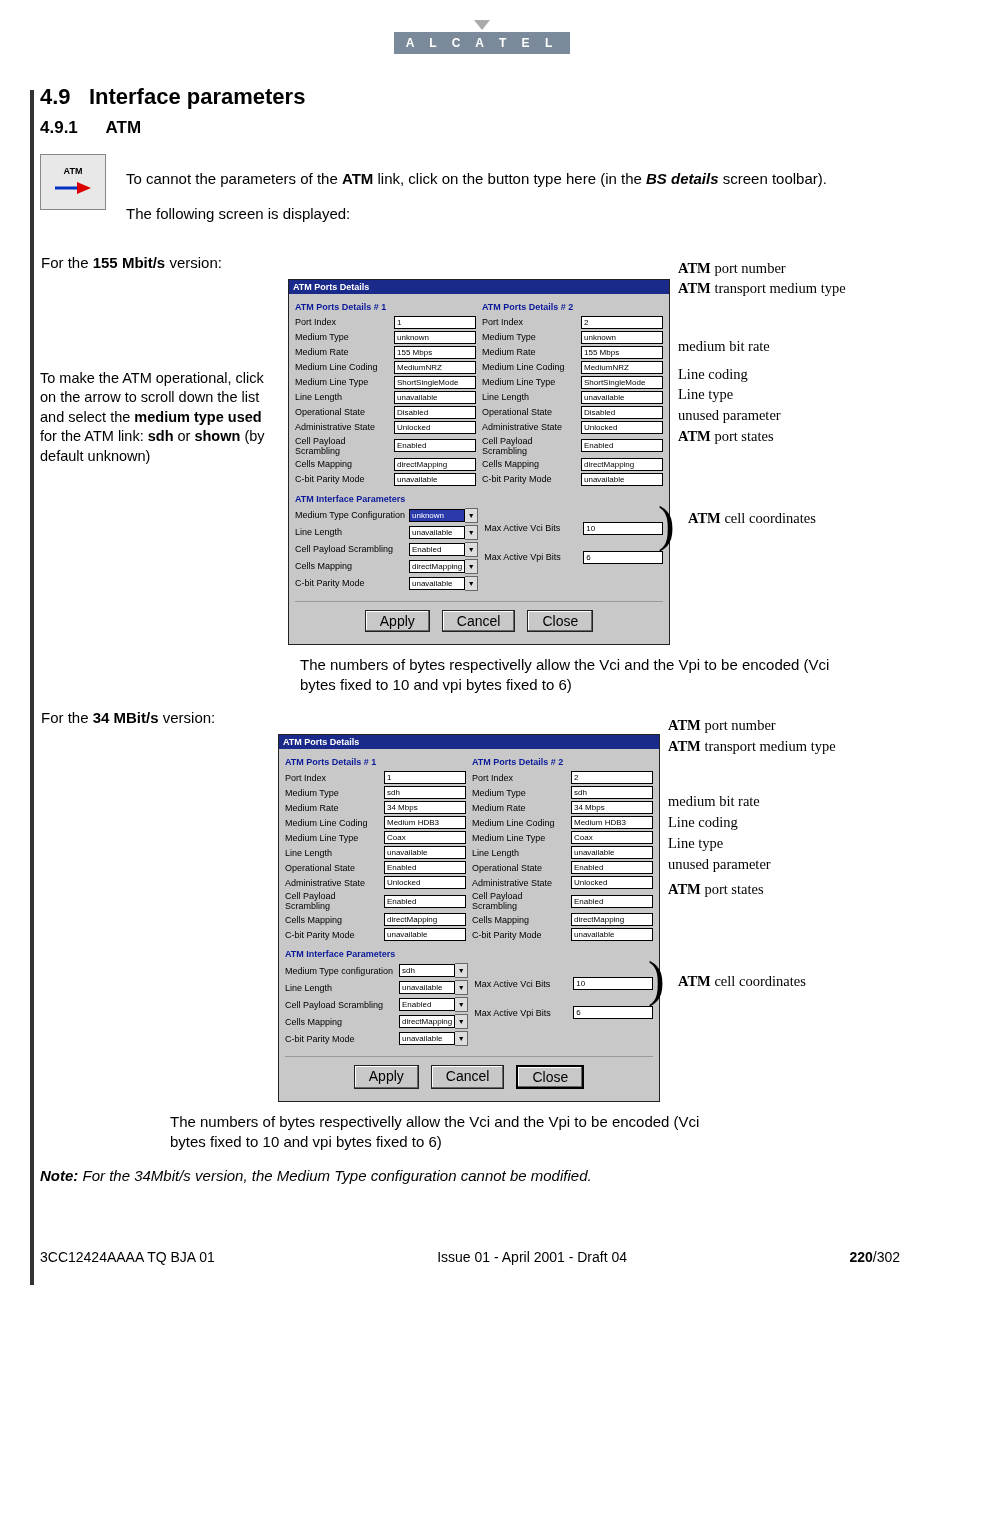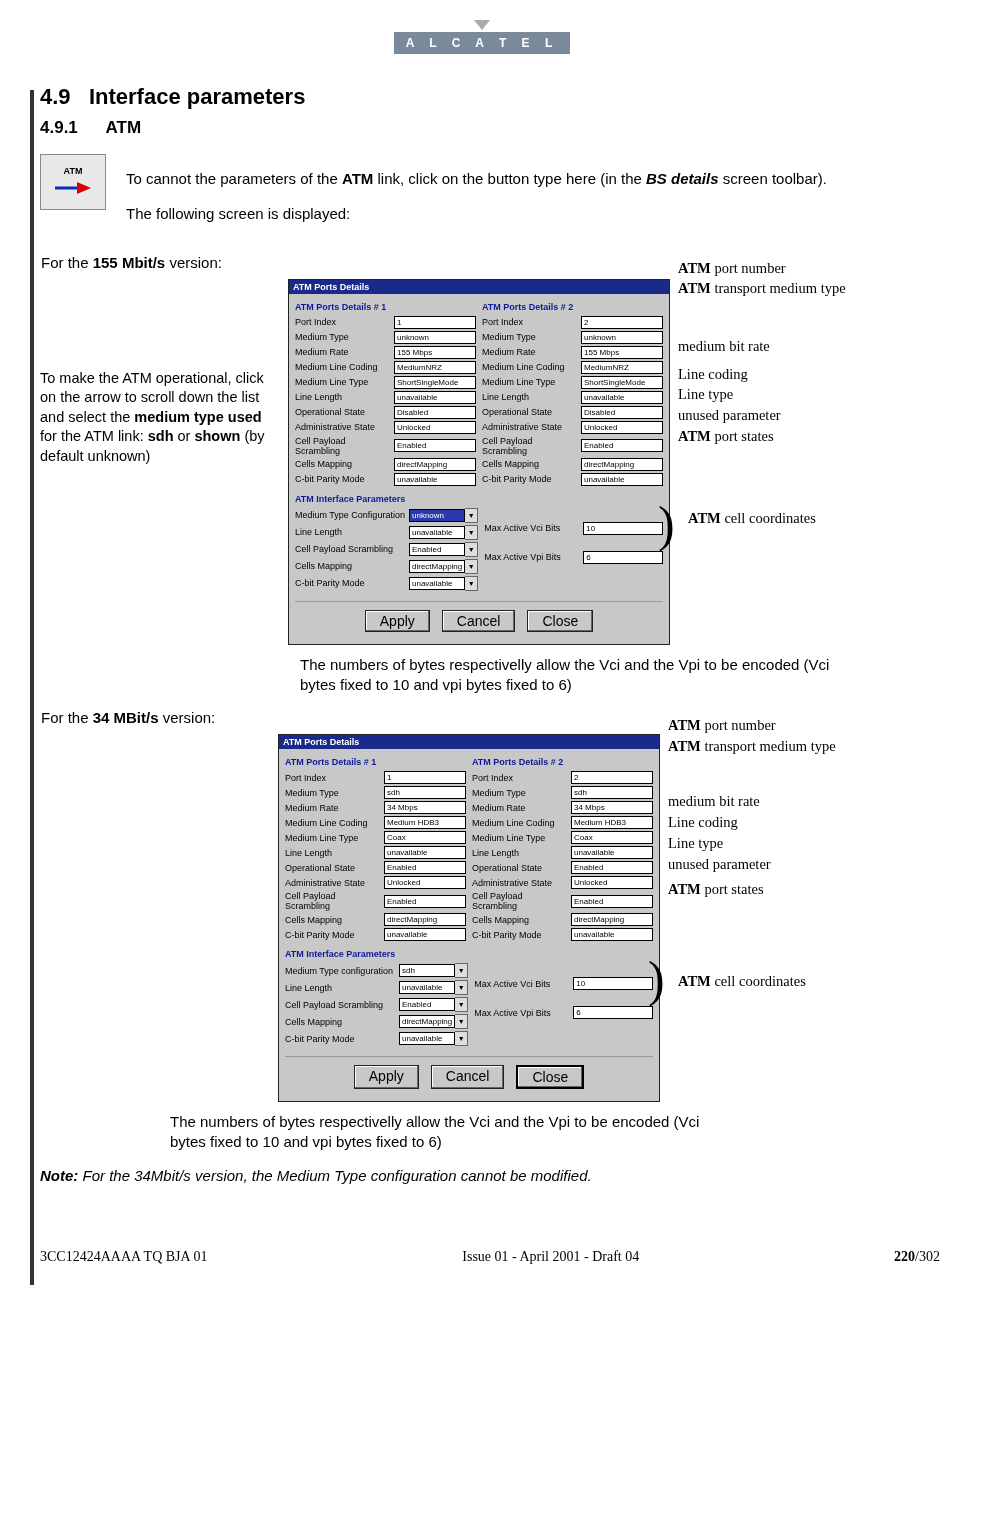--- a/index.html
+++ b/index.html
@@ -94,21 +94,21 @@
   .combo .fval { flex:1;}
   .combo .arrow { width:12px; height:13px; background:#ddd; border:1px solid #666; border-left:none; display:flex; align-items:center; justify-content:center; font-size:7px;}
   .btn-row { display:flex; justify-content:center; gap:12px; padding:8px 0 6px 0; border-top:1px solid #999; margin-top:8px;}
   .dbtn { background:#c8c8c8; border:1px solid #222; box-shadow: inset -1px -1px #666, inset 1px 1px #fff; padding:2px 14px; font-size:14px;}
   .annotations { width: 220px; font-size: 14.5px; line-height:1.3; position:relative;}
   .ann-item { margin-bottom: 2px;}
   .ann-block { position:absolute; left:0;font-family:Liberation Serif, serif;}
   .caption-below { font-size: 15px; margin: 10px 0 14px 260px; max-width: 560px; line-height:1.35;}
   .caption-below-34 { margin-left: 130px; }
   .note-line { font-size: 15px; margin-top: 10px;}
-  .footer { display:flex; justify-content:space-between; font-size:14px; padding: 30px 44px 20px 40px; border-top: none; font-family: Liberation Serif, serif;}
+  .footer { display:flex; justify-content:space-between; font-size:14px; padding: 30px 84px 20px 40px; border-top: none;}
   .highlight-blue { background:#2a3aaa; color:#fff; }
   .brace { font-size: 50px; line-height: 40px; font-family: serif; position:absolute; }
 </style>
 </head>
 <body>
 
 <div class="page">
   <div class="logo-top">
     <div class="logo-triangle-down"></div>
     <div class="logo-bar">A L C A T E L</div>

